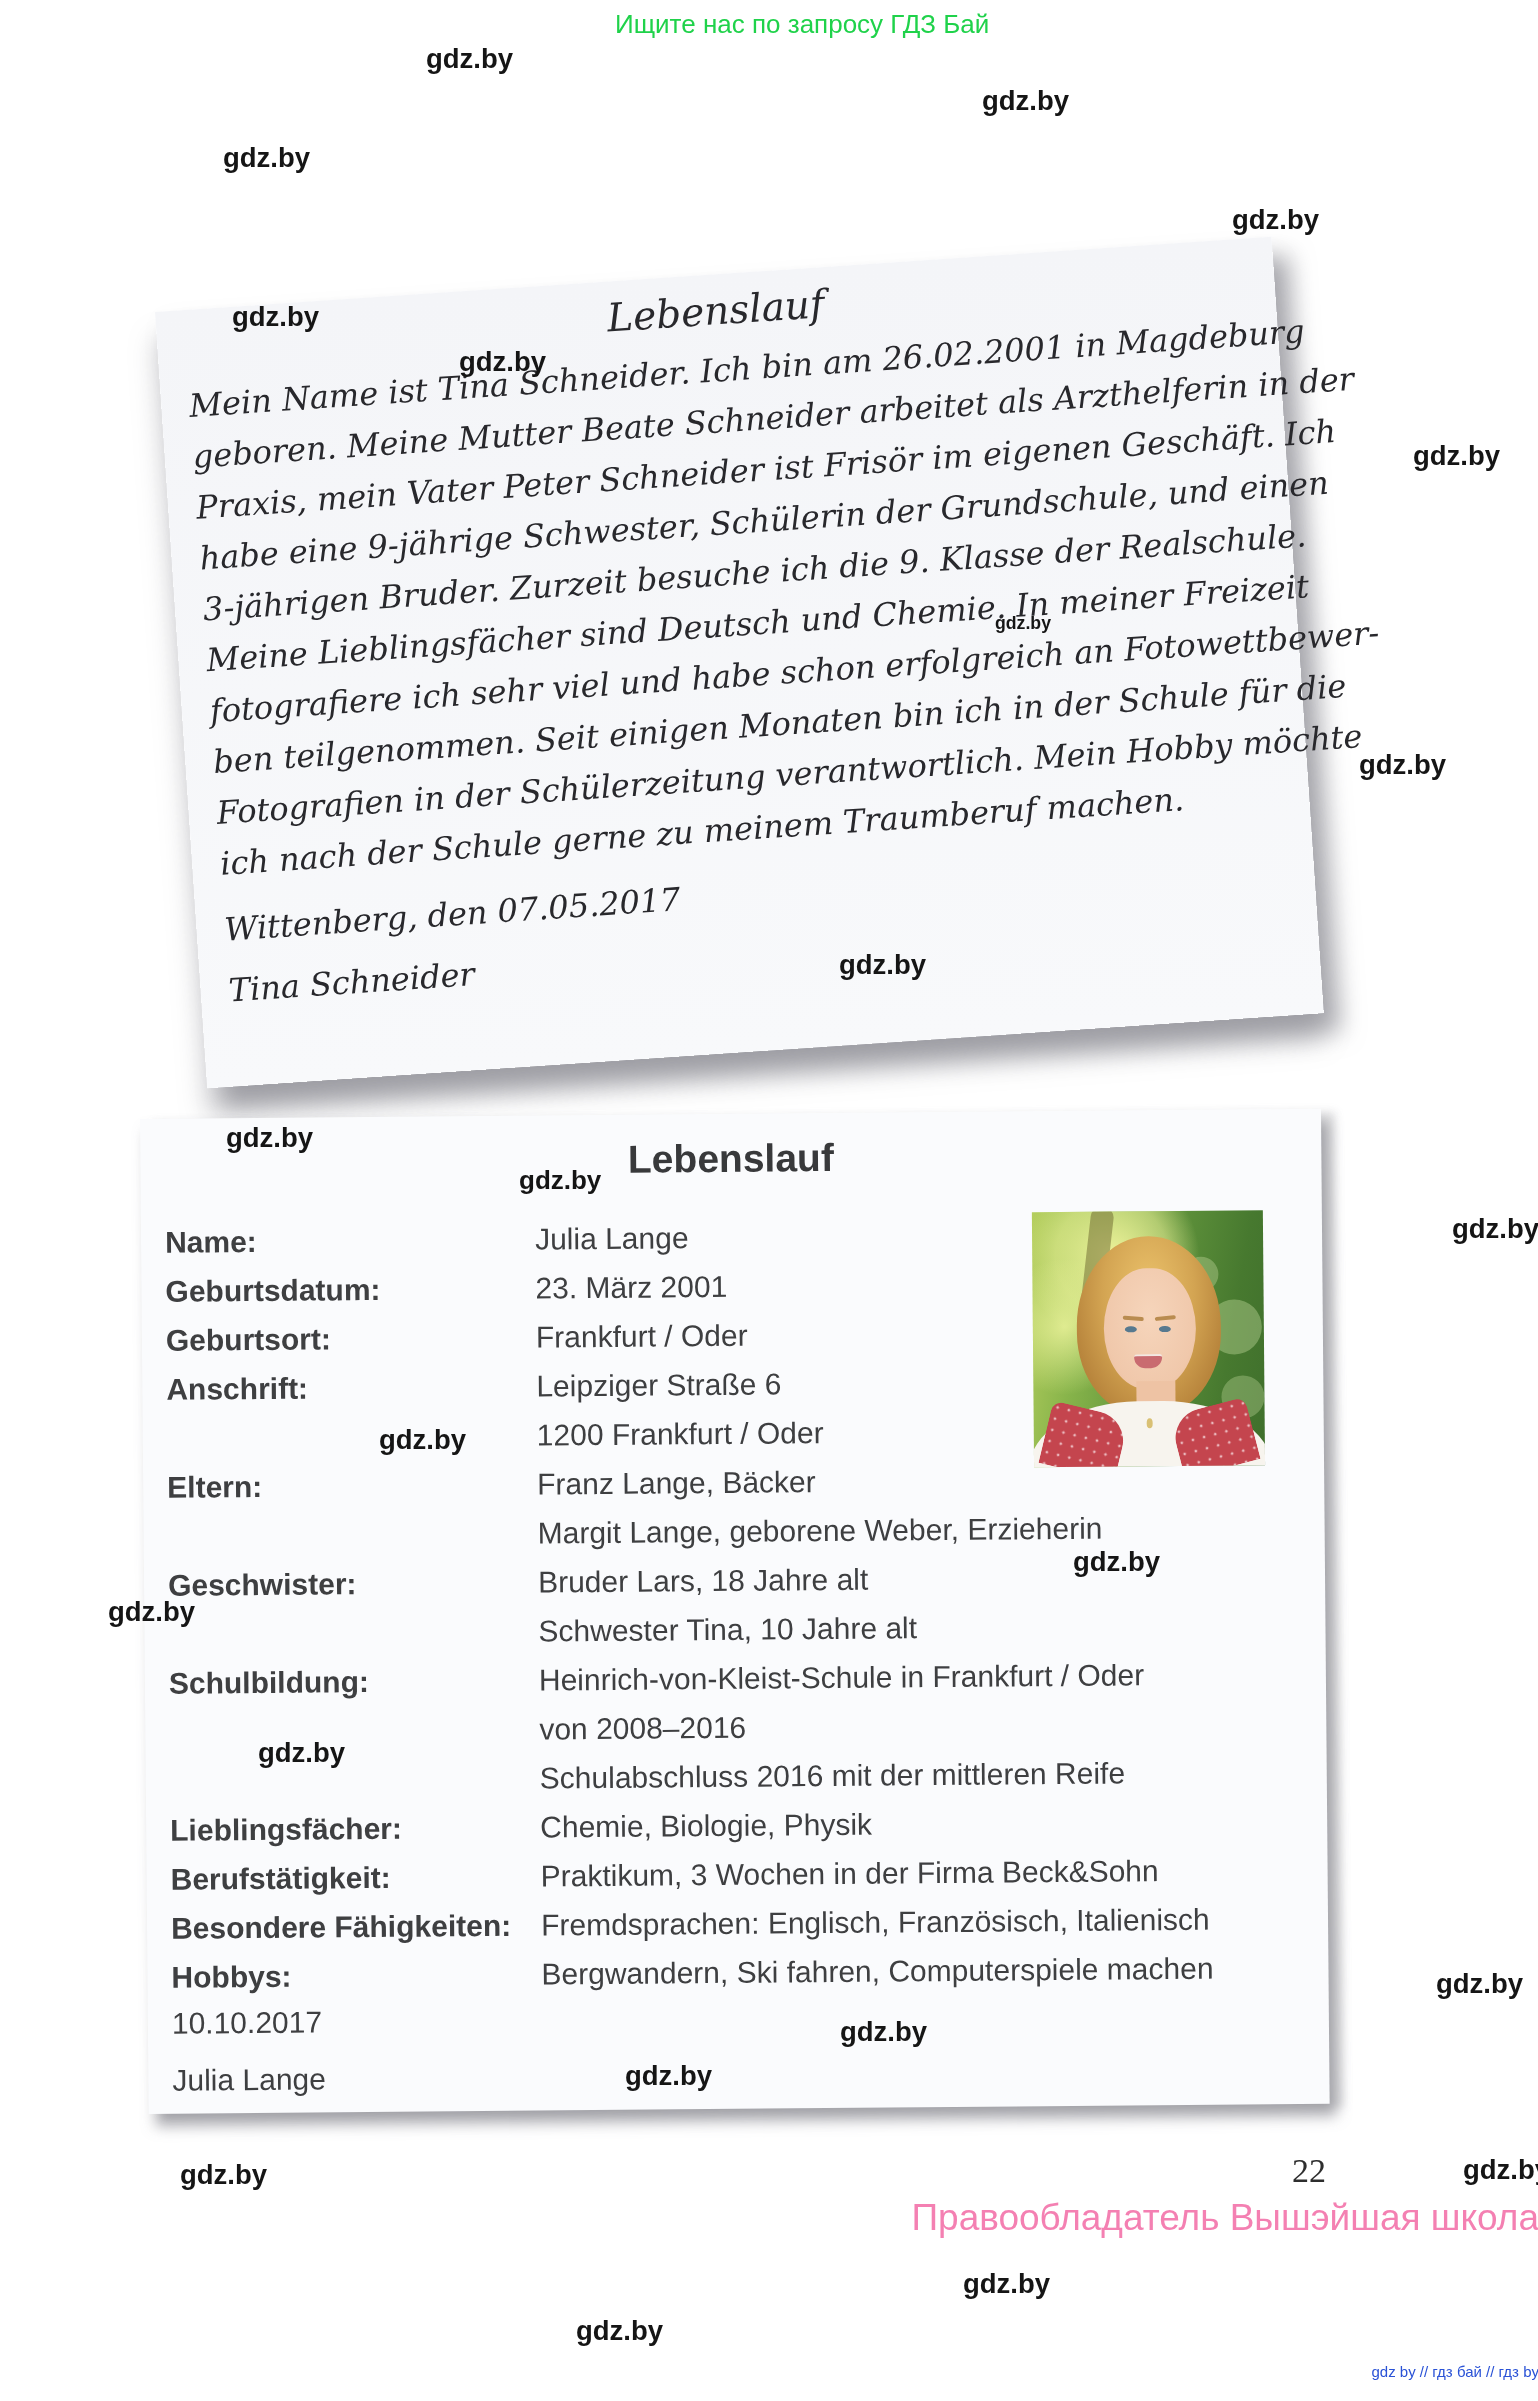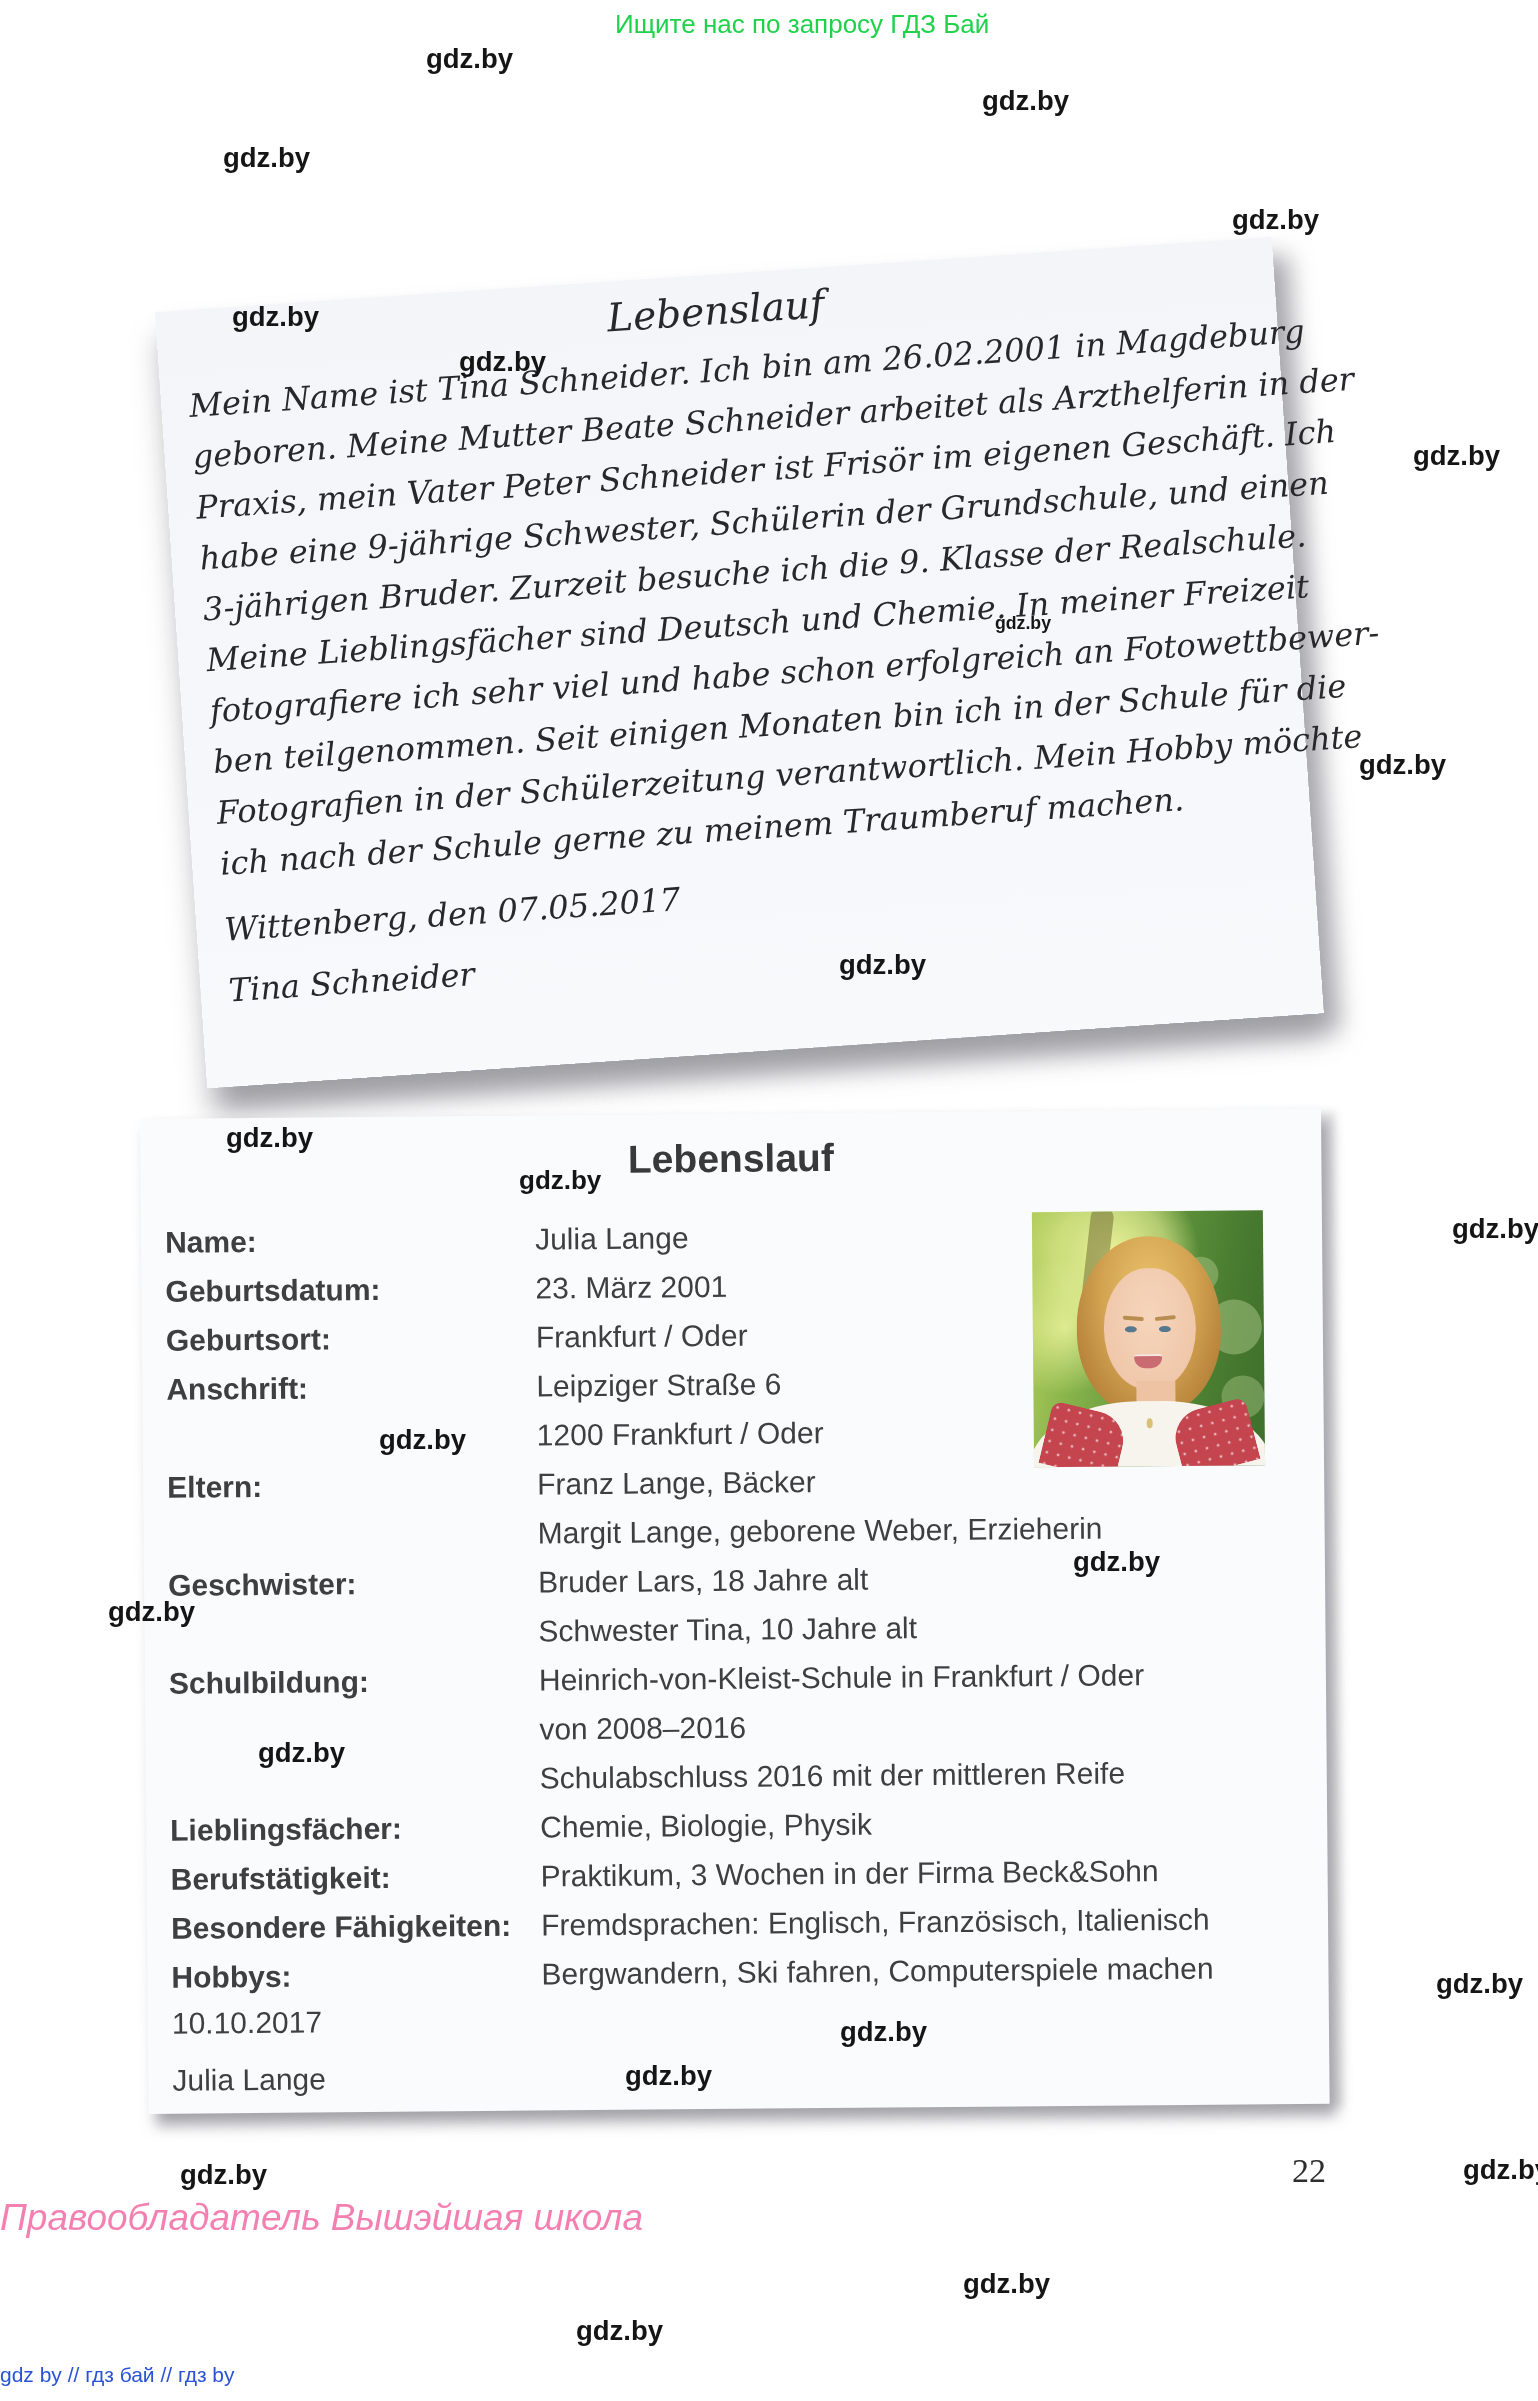--- a/index.html
+++ b/index.html
@@ -3,24 +3,24 @@
 <meta charset="utf-8">
 <style>
   html,body{margin:0;padding:0;}
   body{width:1539px;height:2401px;position:relative;background:#ffffff;
        font-family:"Liberation Sans",sans-serif;overflow:hidden;}
 
   
   .banner{position:absolute;left:615px;top:8.9px;font-size:26px;color:#1fd24a;z-index:45;}
   .pagenum{position:absolute;left:1292px;top:2152px;font-family:"Liberation Serif",serif;
            font-size:34px;color:#2e2e2e;z-index:45;}
-  .copyright{position:absolute;left:0;top:2197px;width:100%;text-align:left;
-             font-size:37px;color:#f480b2;z-index:45;font-style:italic;}
-  .footer{position:absolute;left:0;top:2363px;width:100%;text-align:left;
-          font-size:21px;color:#2a52d6;z-index:45;}
+  .copyright{position:absolute;left:0;top:2197px;width:100%;text-align:right;
+             font-size:37px;color:#f480b2;z-index:45;}
+  .footer{position:absolute;left:0;top:2363px;width:100%;text-align:right;
+          font-size:15px;color:#2a52d6;z-index:45;}
 
   
   .wm{position:absolute;font-size:27.5px;color:#151515;z-index:40;white-space:nowrap;font-weight:bold;}
   .wm-sm{font-size:17.7px;}
   .wm-md{font-size:26px;}
 
   
   .note{position:absolute;left:155px;top:312px;width:1119px;height:778px;
         transform:rotate(-3.85deg);transform-origin:0 0;
         background:linear-gradient(180deg,#f4f5f8 0%,#f8f9fb 100%);

